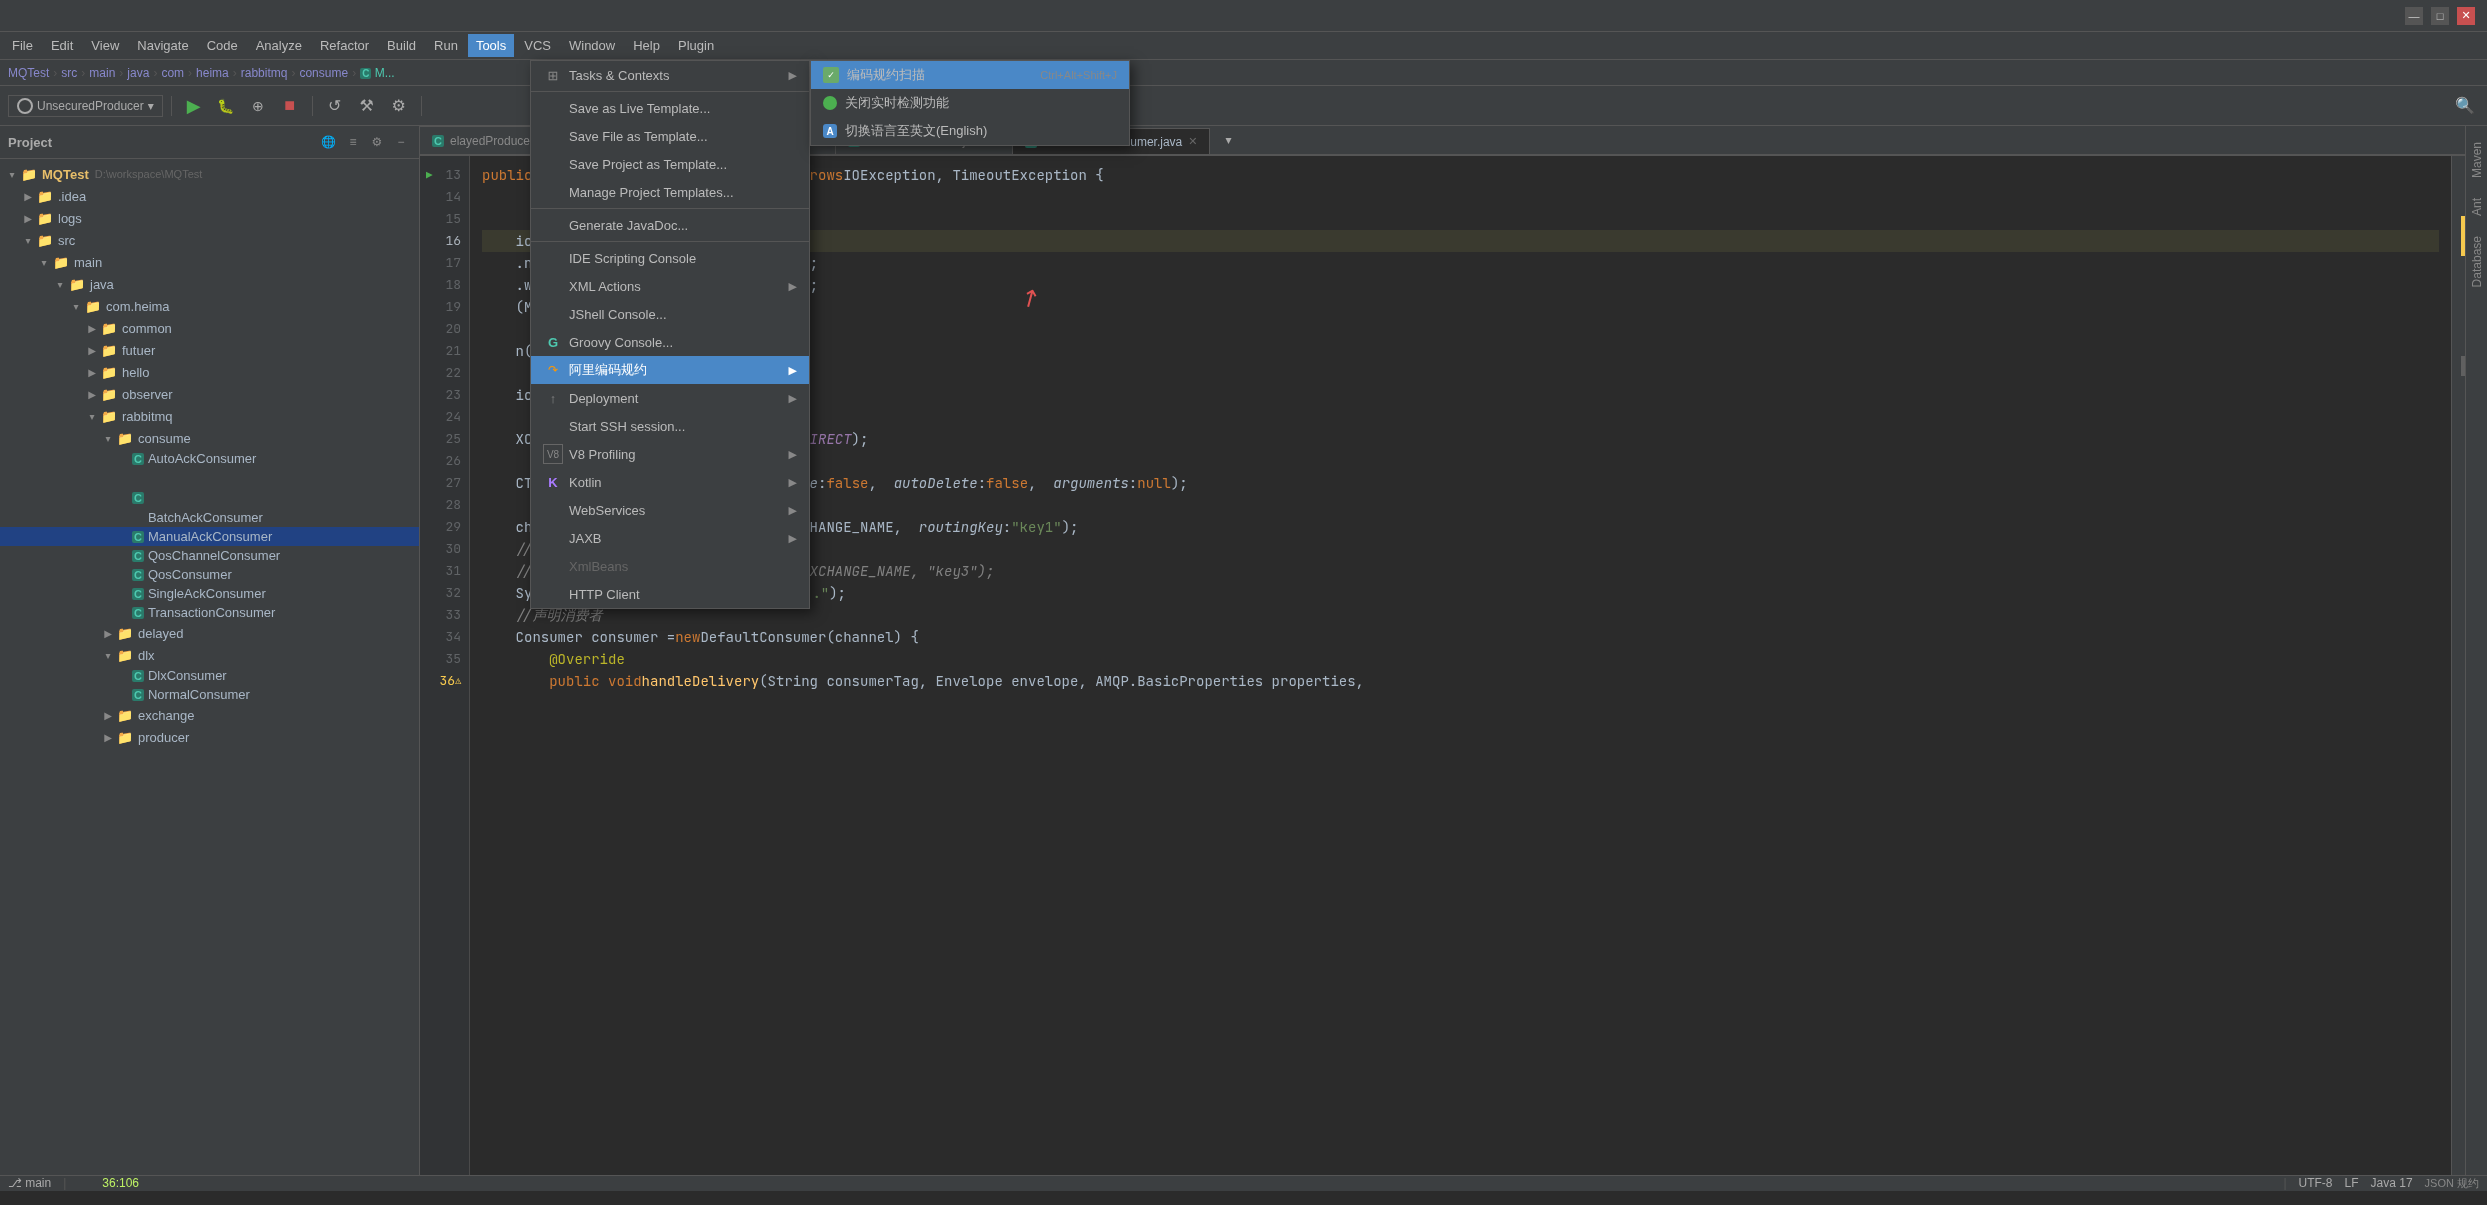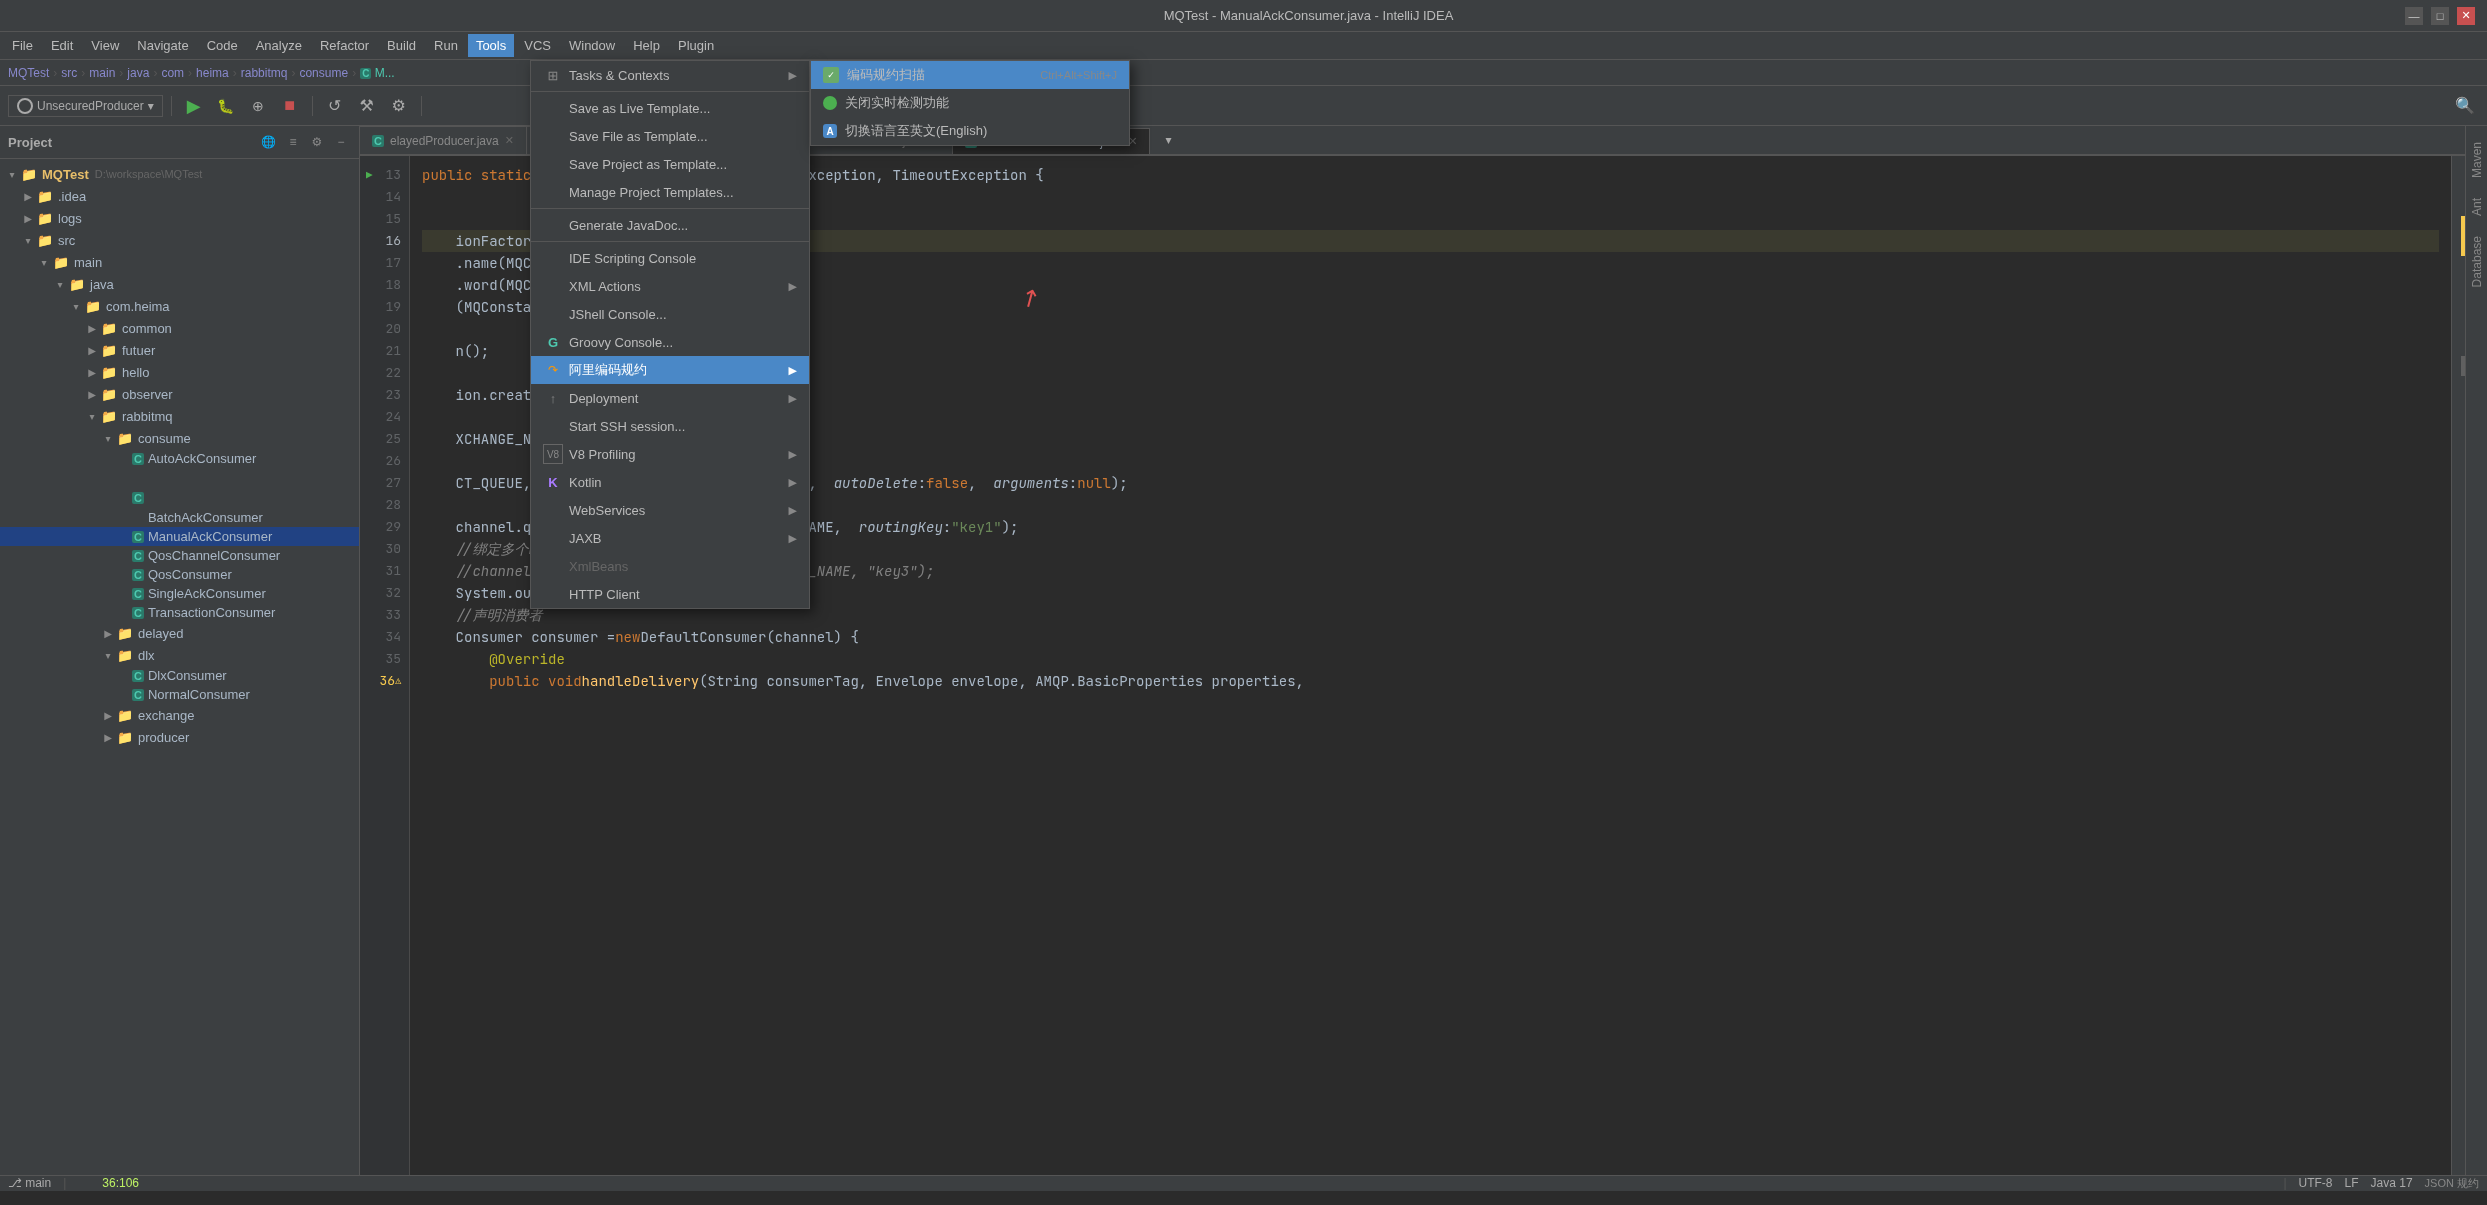--- a/index.html
+++ b/index.html
@@ -108,21 +108,21 @@
     }
 
     
     .main-layout {
       display: flex;
       height: calc(1205px - 32px - 28px - 26px - 40px - 30px);
     }
 
     
     .sidebar {
-      width: 360px;
+      width: 420px;
       background: #3c3f41;
       border-right: 1px solid #555;
       display: flex;
       flex-direction: column;
     }
     .sidebar-header {
       display: flex;
       align-items: center;
       justify-content: space-between;
       padding: 6px 8px;
@@ -366,21 +366,20 @@
       background: #4a88c7 !important;
     }
     .tools-menu-active-row .item-text { color: white !important; }
     .tools-menu-active-row .item-arrow { color: white !important; }
   </style>
 </head>
 <body>
 
 <div class="title-bar">
   <div style="width:200px"></div>
-  <div class="title-bar-title">MQTest - ManualAckConsumer.java - IntelliJ IDEA</div>
   <div class="title-bar-controls">
     <button class="title-bar-btn">—</button>
     <button class="title-bar-btn">□</button>
     <button class="title-bar-btn" style="background:#c75050;color:white;">✕</button>
   </div>
 </div>
 
 <div class="menu-bar">
   <span class="menu-item">File</span>
   <span class="menu-item">Edit</span>

